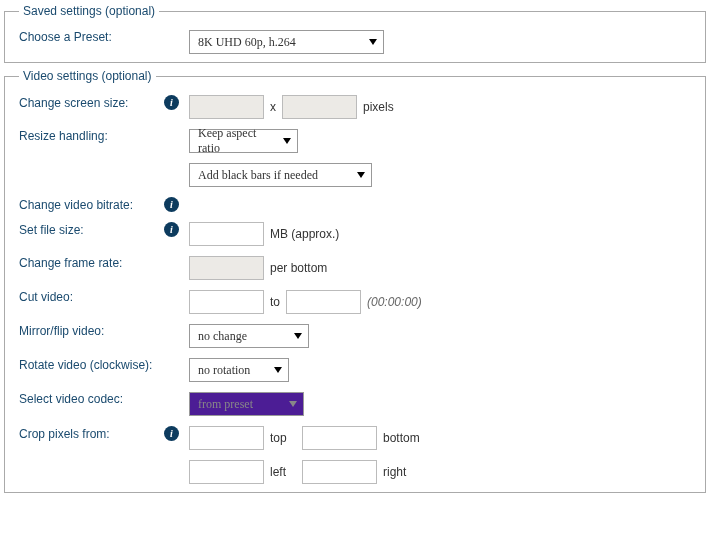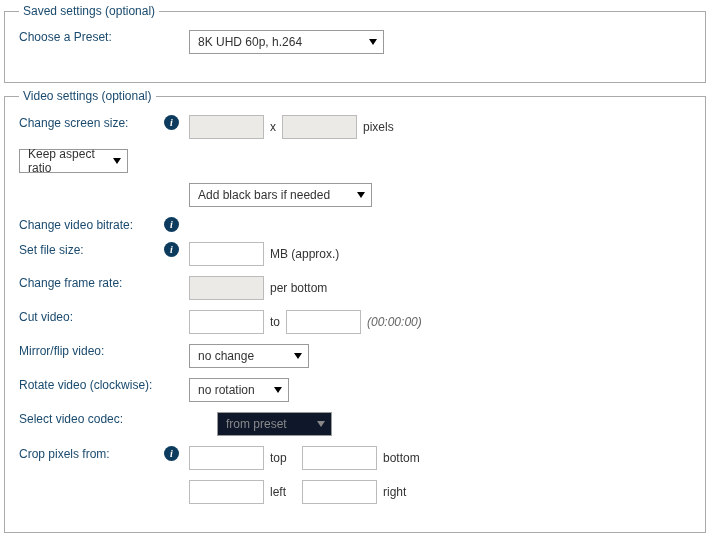--- a/index.html
+++ b/index.html
@@ -7,21 +7,21 @@
     padding: 4px;
     font-family: Verdana, Arial, sans-serif;
     font-size: 12px;
     color: #333;
     background: #fff;
     width: 702px;
   }
   fieldset {
     border: 1px solid #aaa;
     margin: 0 0 6px 0;
-    padding: 12px 14px 28px 14px;
+    padding: 12px 14px 8px 14px;
   }
   legend {
     color: #1a4a6e;
     font-size: 12px;
     padding: 0 4px;
   }
   .row {
     display: flex;
     align-items: flex-start;
     margin-bottom: 10px;
@@ -78,25 +78,25 @@
     position: relative;
     display: inline-flex;
     align-items: center;
     border: 1px solid #999;
     background: #fff;
     height: 24px;
     box-sizing: border-box;
     padding: 0 22px 0 8px;
     font-size: 12px;
     cursor: pointer;
+    font-family: Liberation Serif, serif;
   }
   .select-wrap.disabled {
     color: #888;
-    background: #0f172a;
-    margin-left: 28px;
+    background: #4c1d95;
   }
   .select-wrap .caret {
     position: absolute;
     right: 6px;
     top: 50%;
     transform: translateY(-50%);
     width: 0; height: 0;
     border-left: 4px solid transparent;
     border-right: 4px solid transparent;
     border-top: 6px solid #000;
@@ -135,20 +135,23 @@
     </div>
     <div class="controls">
       <input type="text" class="disabled-look" value="" style="">
       <span class="unit">x</span>
       <input type="text" class="disabled-look" value="" style="">
       <span class="unit">pixels</span>
     </div>
   </div>
 
   <div class="row">
+    <div class="label-col">
+      <span>Resize handling:</span>
+    </div>
     <div class="controls">
       <div class="select-wrap" style="width:109px">
         <span>Keep aspect ratio</span>
         <span class="caret"></span>
       </div>
     </div>
   </div>
 
   <div class="row">
     <div class="label-spacer"></div>

